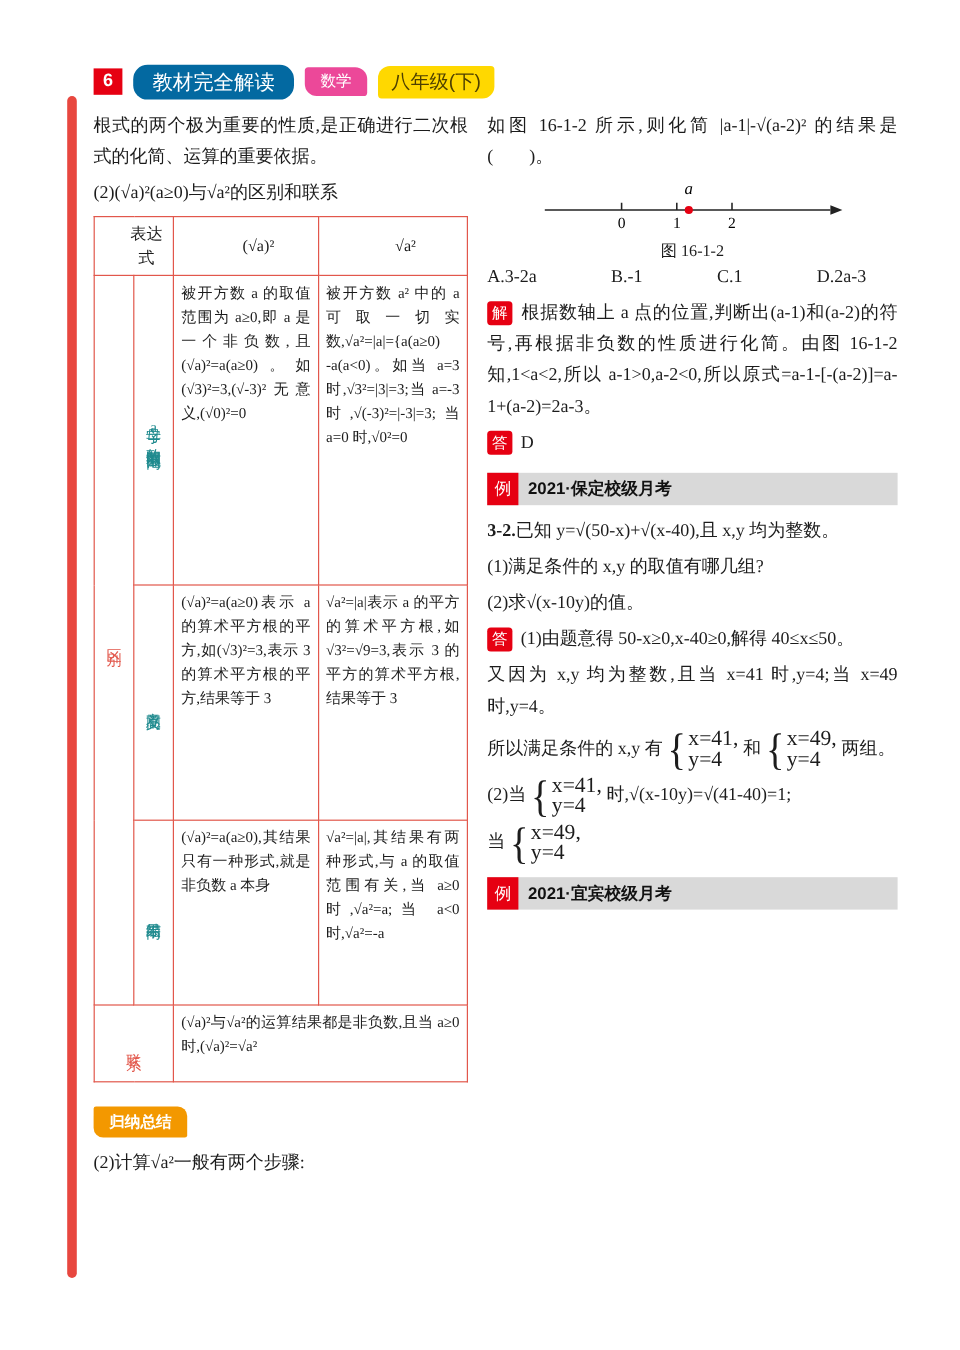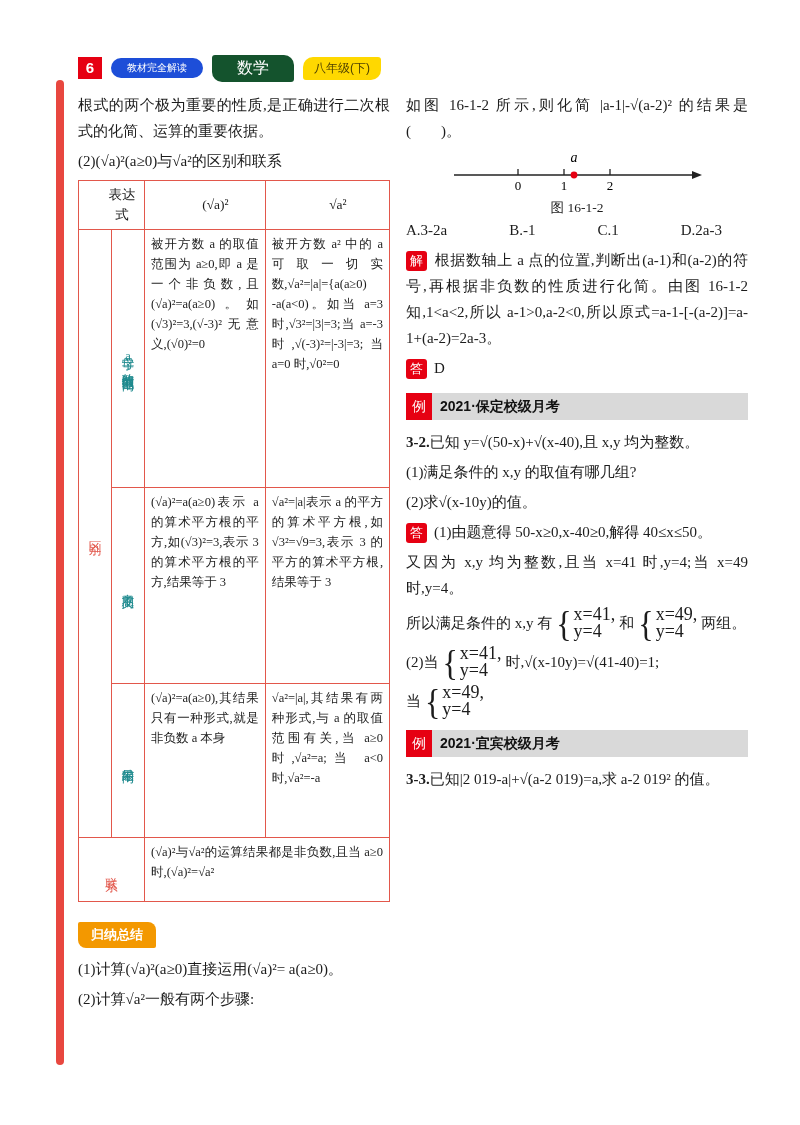--- a/index.html
+++ b/index.html
@@ -5,24 +5,24 @@
   html,body{margin:0;padding:0;background:#fff;}
   body{width:800px;height:1125px;position:relative;overflow:hidden;
        font-family:"Liberation Serif",serif;color:#1c1c1c;}
   .red-strip{position:absolute;left:56px;top:80px;width:8px;height:985px;
        background:#e8473f;border-radius:4px;}
   
   .hdr{position:absolute;left:78px;top:56px;height:24px;display:flex;gap:9px;
        align-items:center;font-family:"Liberation Sans",sans-serif;}
   .pagenum{background:#e60012;color:#fff;min-width:24px;height:22px;line-height:22px;
        text-align:center;font-weight:bold;font-size:15px;}
-  .series{background:#1d4ed8;color:#fff;border-radius:12px;padding:3px 16px;font-size:10px;}
-  .subject{background:#14532d;color:#fff;padding:3px 25px;font-size:16px;
+  .series{background:#0369a1;color:#fff;border-radius:12px;padding:3px 16px;font-size:17px;}
+  .subject{background:#ec4899;color:#fff;padding:3px 13px;font-size:13px;
        border-radius:3px 10px 3px 10px;}
-  .grade{background:#ffd800;color:#4e4000;padding:3px 11px;font-size:12px;
+  .grade{background:#ffd800;color:#4e4000;padding:3px 11px;font-size:16px;
        border-radius:10px 3px 10px 3px;}
   
   .col-left{position:absolute;left:78px;top:92px;width:312px;}
   .col-right{position:absolute;left:406px;top:92px;width:342px;}
   p.body{font-size:15px;line-height:26px;margin:0 0 4px;text-align:justify;}
   .bold{font-weight:bold;}
   
   table.cmp{width:100%;border-collapse:collapse;font-size:12.5px;line-height:20px;
        margin:6px 0 10px;}
   .cmp th,.cmp td{border:1.6px solid #e2574b;padding:4px 6px;}
@@ -99,21 +99,20 @@
       <td class="cell">√a²=|a|,其结果有两种形式,与 a 的取值范围有关,当 a≥0 时,√a²=a;当 a&lt;0 时,√a²=-a</td>
     </tr>
     <tr class="rh4">
       <td class="vlabel main" colspan="2">联系</td>
       <td class="cell" colspan="2">(√a)²与√a²的运算结果都是非负数,且当 a≥0 时,(√a)²=√a²</td>
     </tr>
   </tbody>
     </table>
 
   <div class="summary-badge">归纳总结</div>
-  <p class="body">(1)计算(√a)²(a≥0)直接运用(√a)²= a(a≥0)。</p>
   <p class="body">(2)计算√a²一般有两个步骤:</p>
 </section>
 
 <section class="col-right">
   <p class="body">如图 16-1-2 所示,则化简 |a-1|-√(a-2)² 的结果是(　　)。</p>
 
   <div class="figure">
     <svg width="258" height="46" viewBox="0 0 258 46">
       <line x1="6" y1="27" x2="244" y2="27" stroke="#222" stroke-width="1.4"></line>
       <polygon points="244,23 254,27 244,31" fill="#222"></polygon>
@@ -201,16 +200,13 @@
           <span>y=4</span>
         </span>
       </span>
   </div>
 
   <div class="banner">
     <span class="badge">例</span>
     <span class="banner-title">2021·宜宾校级月考</span>
   </div>
 
-  <p class="body">
-    <span class="bold">3-3.</span><span>已知|2 019-a|+√(a-2 019)=a,求 a-2 019² 的值。</span>
-  </p>
 </section>
 
 </body></html>

